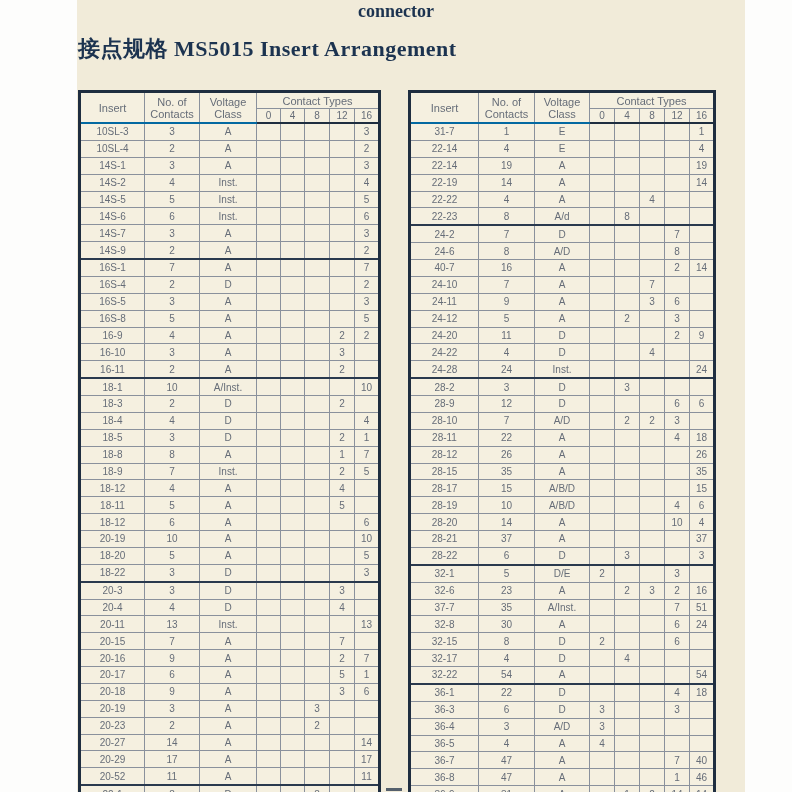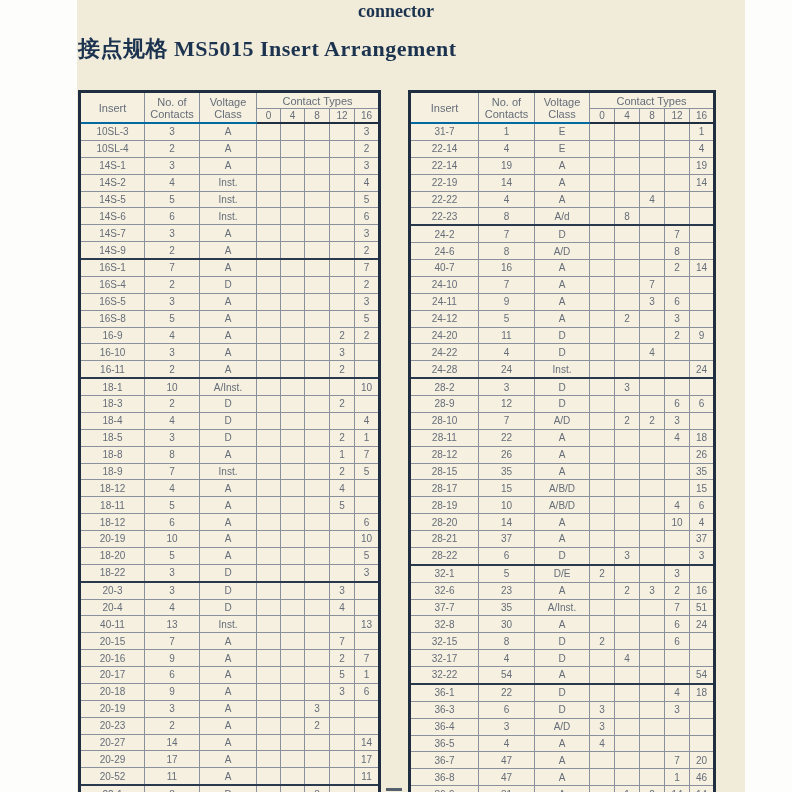--- a/index.html
+++ b/index.html
@@ -347,21 +347,21 @@
           <td>20-4</td>
           <td>4</td>
           <td>D</td>
           <td></td>
           <td></td>
           <td></td>
           <td>4</td>
           <td></td>
         </tr>
         <tr>
-          <td>40-11</td>
+          <td>20-11</td>
           <td>13</td>
           <td>Inst.</td>
           <td></td>
           <td></td>
           <td></td>
           <td></td>
           <td>13</td>
         </tr>
         <tr>
           <td>20-15</td>
@@ -864,21 +864,21 @@
           <td></td>
         </tr>
         <tr>
           <td>36-7</td>
           <td>47</td>
           <td>A</td>
           <td></td>
           <td></td>
           <td></td>
           <td>7</td>
-          <td>20</td>
+          <td>40</td>
         </tr>
         <tr>
           <td>36-8</td>
           <td>47</td>
           <td>A</td>
           <td></td>
           <td></td>
           <td></td>
           <td>1</td>
           <td>46</td>

